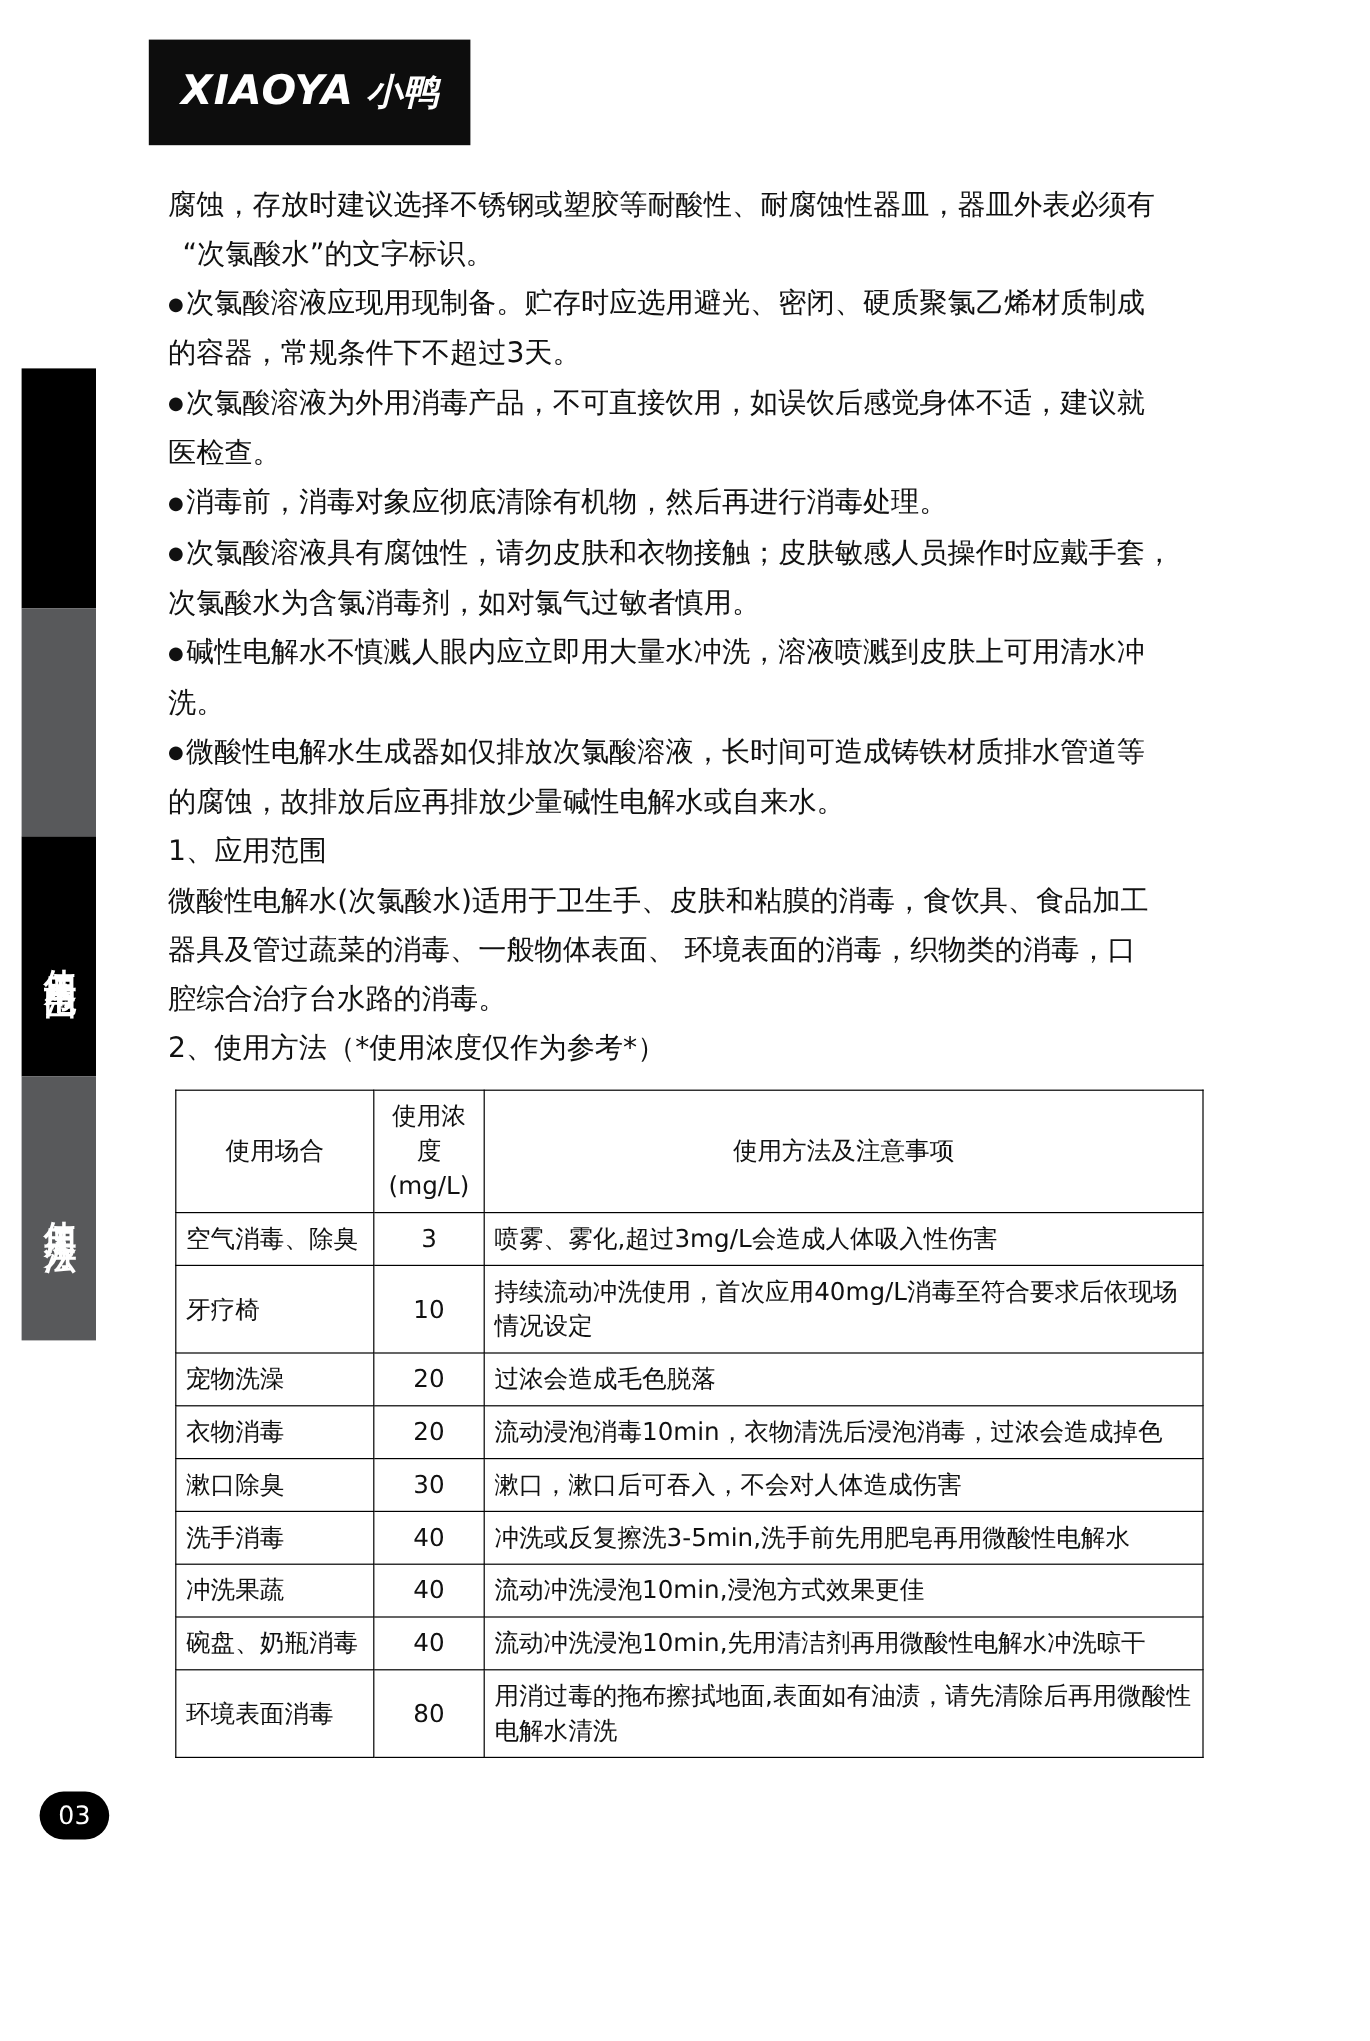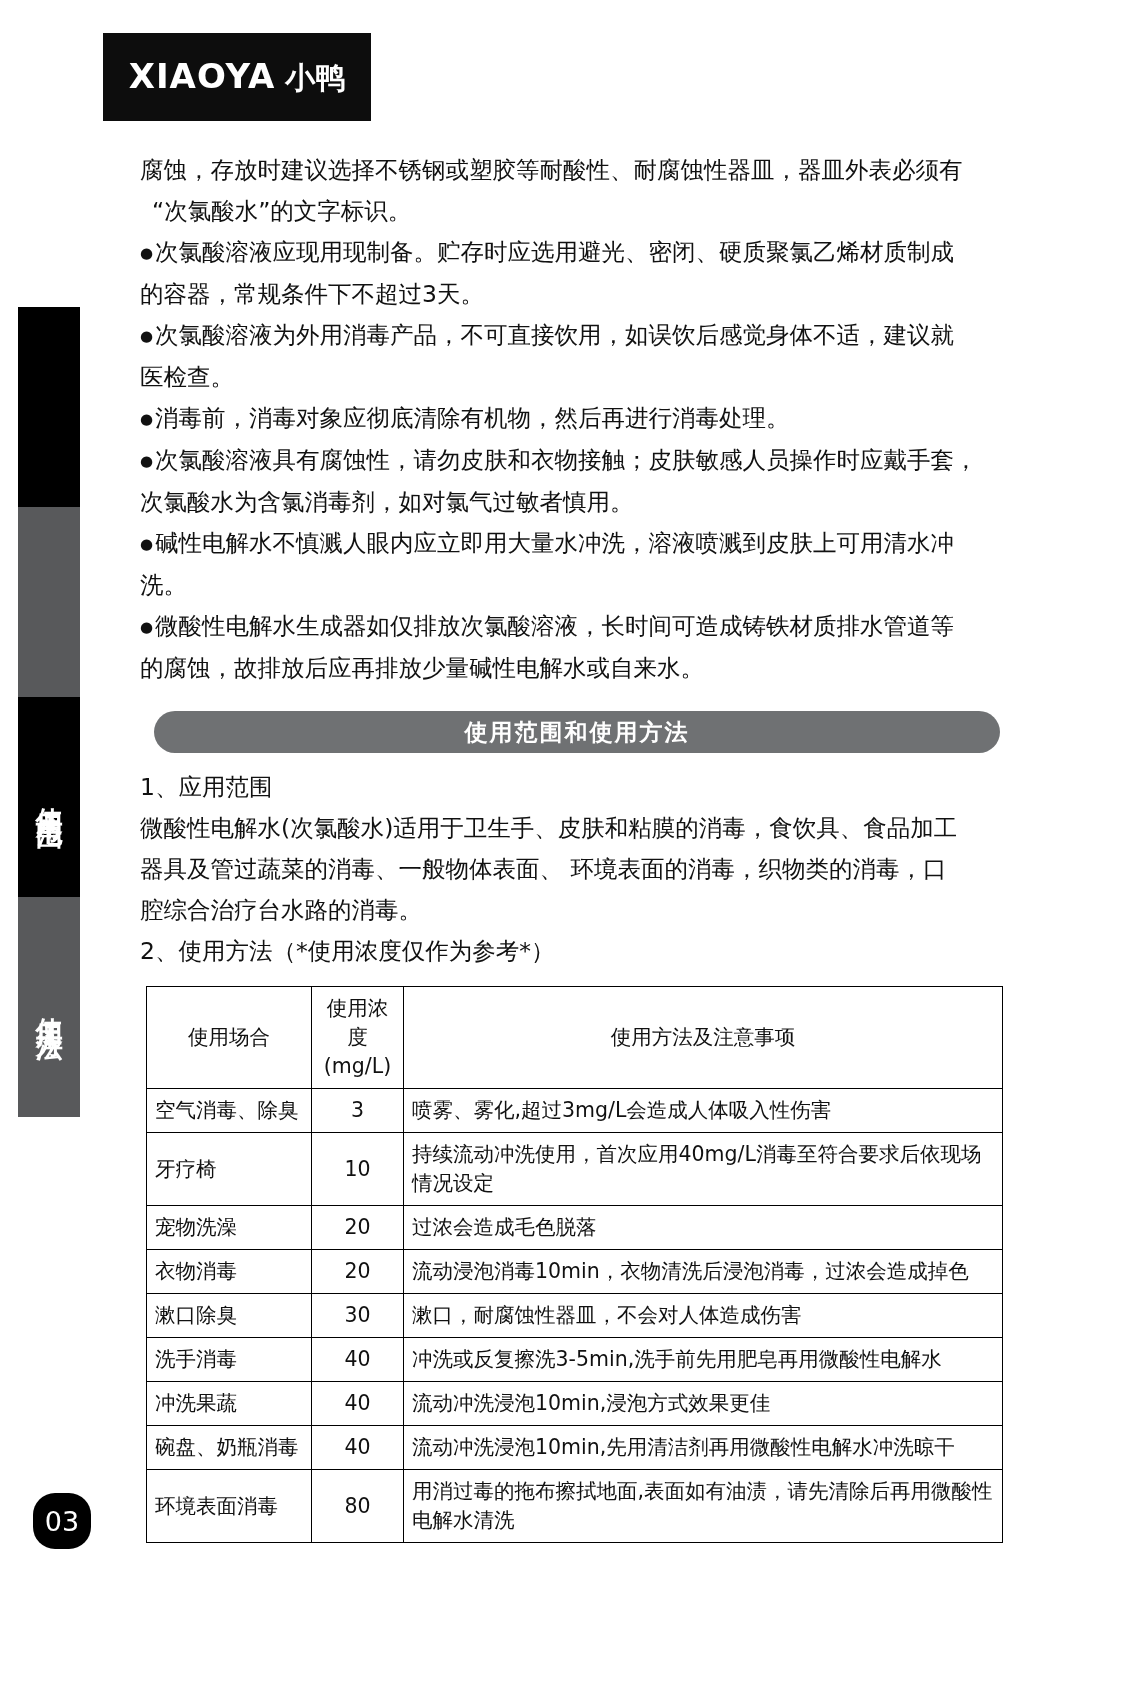--- a/index.html
+++ b/index.html
@@ -40,28 +40,29 @@
     color: #ffffff;
   }
   .edge-tab.t1 { height: 200px; background: #000000; }
   .edge-tab.t2 { height: 190px; background: #58595b; }
   .edge-tab.t3 { height: 200px; background: #000000; }
   .edge-tab.t4 { height: 220px; background: #58595b; }
 
   
   .logo-box {
     position: absolute;
-    left: 103px;
+    left: 124px;
     top: 33px;
     width: 268px;
     height: 88px;
     background: #0d0d0d;
     display: flex;
     align-items: center;
     justify-content: center;
+    font-style: italic;
   }
   .logo-text {
     color: #ffffff;
     font-size: 34px;
     font-weight: bold;
     letter-spacing: 1px;
     white-space: nowrap;
   }
   .logo-text .cn {
     font-size: 30px;
@@ -140,25 +141,25 @@
   td.scene { text-align: left; padding-left: 14px; }
   td.conc  { text-align: center; }
   td.note  { text-align: left; padding-left: 12px; }
 
   
   .page-badge {
     position: absolute;
     left: 33px;
     top: 1493px;
     width: 58px;
-    height: 56px;
+    height: 40px;
     background: #000;
     border-radius: 22px;
     color: #fff;
-    font-size: 27px;
+    font-size: 21px;
     display: flex;
     align-items: center;
     justify-content: center;
   }
 </style>
 </head>
 <body>
 
 <div class="logo-box">
   <div class="logo-text">
@@ -197,21 +198,20 @@
 
   <p class="para bullet">次氯酸溶液具有腐蚀性，请勿皮肤和衣物接触；皮肤敏感人员操作时应戴手套，</p>
   <p class="para">次氯酸水为含氯消毒剂，如对氯气过敏者慎用。</p>
 
   <p class="para bullet">碱性电解水不慎溅人眼内应立即用大量水冲洗，溶液喷溅到皮肤上可用清水冲</p>
   <p class="para">洗。</p>
 
   <p class="para bullet">微酸性电解水生成器如仅排放次氯酸溶液，长时间可造成铸铁材质排水管道等</p>
   <p class="para">的腐蚀，故排放后应再排放少量碱性电解水或自来水。</p>
 
-  <div class="section-pill">使用范围和使用方法</div>
 
   <p class="sub-line">1、应用范围</p>
   <p class="para">微酸性电解水(次氯酸水)适用于卫生手、皮肤和粘膜的消毒，食饮具、食品加工</p>
   <p class="para">器具及管过蔬菜的消毒、一般物体表面、 环境表面的消毒，织物类的消毒，口</p>
   <p class="para">腔综合治疗台水路的消毒。</p>
 
   <p class="sub-line">2、使用方法（*使用浓度仅作为参考*）</p>
 
   <table class="usage">
     <colgroup>
@@ -246,21 +246,21 @@
         <td class="note">过浓会造成毛色脱落</td>
       </tr>
       <tr>
         <td class="scene">衣物消毒</td>
         <td class="conc">20</td>
         <td class="note">流动浸泡消毒10min，衣物清洗后浸泡消毒，过浓会造成掉色</td>
       </tr>
       <tr>
         <td class="scene">漱口除臭</td>
         <td class="conc">30</td>
-        <td class="note">漱口，耐腐蚀性器皿，不会对人体造成伤害</td>
+        <td class="note">漱口，漱口后可吞入，不会对人体造成伤害</td>
       </tr>
       <tr>
         <td class="scene">洗手消毒</td>
         <td class="conc">40</td>
         <td class="note">冲洗或反复擦洗3-5min,洗手前先用肥皂再用微酸性电解水</td>
       </tr>
       <tr>
         <td class="scene">冲洗果蔬</td>
         <td class="conc">40</td>
         <td class="note">流动冲洗浸泡10min,浸泡方式效果更佳</td>

